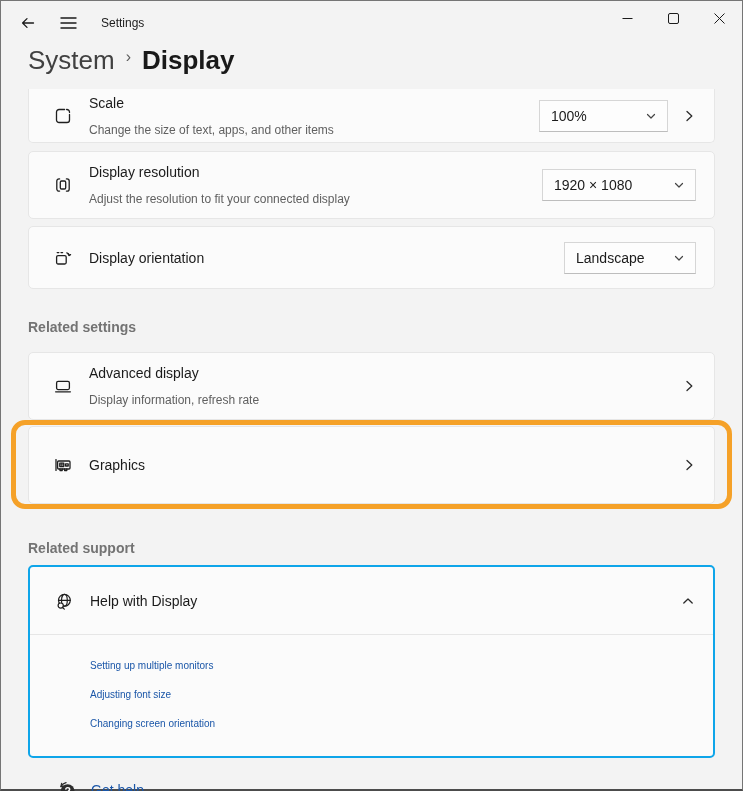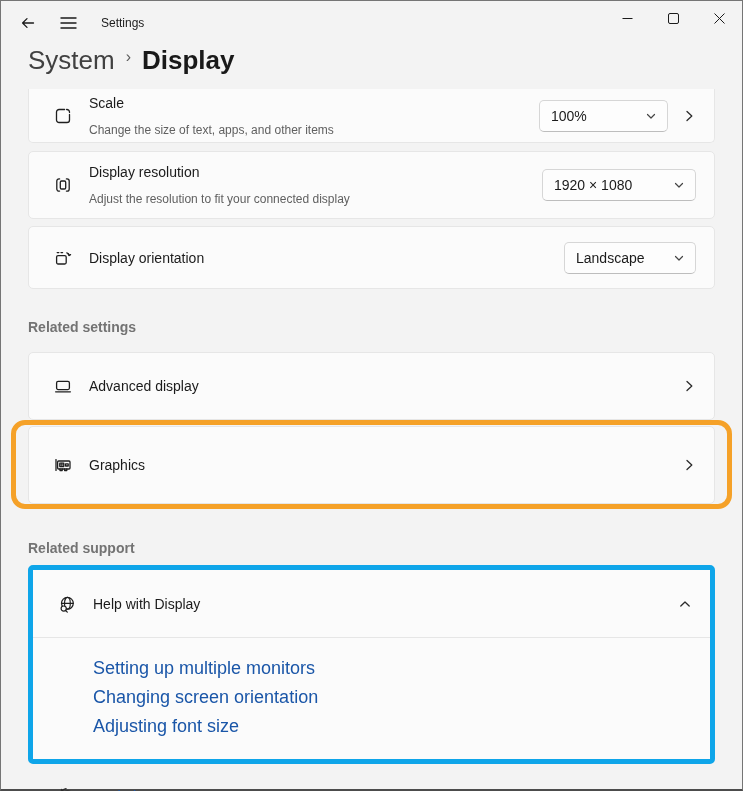--- a/index.html
+++ b/index.html
@@ -45,44 +45,44 @@
   .row-icon { width: 20px; height: 20px; margin-right: 16px; flex: none; display: flex; align-items: center; justify-content: center; }
   .texts { display: flex; flex-direction: column; gap: 12px; }
   .row-title { font-size: 14px; color: #1b1b1b; }
   .row-sub { font-size: 12px; color: #606060; }
   .dd {
     margin-left: auto;
     height: 32px; display: flex; align-items: center; justify-content: space-between;
     padding: 0 10px 0 11px;
     background: #fdfdfd;
     border: 1px solid #d6d6d6; border-bottom-color: #bdbdbd;
-    border-radius: 5px;
+    border-radius: 0;
     font-size: 14px; color: #1b1b1b;
     cursor: pointer;
   }
   .dd-scale { width: 129px; }
   .dd-res { width: 154px; }
   .dd-ori { width: 132px; }
   .chev-right { margin-left: 14px; flex: none; display: flex; }
   .chev-up { margin-left: auto; flex: none; display: flex; }
   .section-h { font-size: 14px; font-weight: 700; color: #737373; }
   .sh-settings { margin: 30px 0 17px; }
   .sh-support { margin: 36px 0 9px; }
   .gfx-wrap { position: relative; }
   .highlight {
     position: absolute; left: -17px; right: -17px; top: -6px; bottom: -5px;
     border: 5px solid #F5A128; border-radius: 14px;
     pointer-events: none; z-index: 2;
   }
   
-  .card-help { background: #fbfbfb; border: 5px solid #0ea5e9; border-radius: 5px; }
+  .card-help { background: #fbfbfb; border: 2px solid #0ea5e9; border-radius: 5px; }
   .help-header { height: 67px; display: flex; align-items: center; padding: 0 18px 0 24px; cursor: pointer; }
   .divider { height: 1px; background: #e6e6e6; }
   .links { padding: 16px 0 18px 60px; display: flex; flex-direction: column; align-items: flex-start; }
-  .hlink { font-size: 18px; color: #1A56A8; line-height: 29px; text-decoration: none; cursor: pointer; }
+  .hlink { font-size: 10px; color: #1A56A8; line-height: 29px; text-decoration: none; cursor: pointer; }
   
   .footer { margin: 22px 0 0 29px; display: flex; align-items: center; gap: 14px; }
   .gethelp-link { font-size: 14px; color: #1A56A8; text-decoration: none; cursor: pointer; }
   svg { display: block; }
 </style>
 </head>
 <body>
 
 <div class="window">
 
@@ -209,20 +209,21 @@
 
     <div class="card card-adv">
       <span class="row-icon">
         <svg width="20" height="20" viewBox="0 0 20 20" fill="none" stroke="#1f1f1f" stroke-width="1.3" stroke-linecap="round">
           <rect x="3.6" y="5.4" width="12.8" height="8.2" rx="1.5"></rect>
           <path d="M2.6 15.8 h14.8"></path>
         </svg>
       </span>
       <div class="texts">
         <span class="row-title">Advanced display</span>
+        <span class="row-sub">Display information, refresh rate</span>
       </div>
       <span class="chev-right" style="margin-left:auto">
         <svg width="14" height="14" viewBox="0 0 14 14" fill="none" stroke="#2b2b2b" stroke-width="1.3" stroke-linecap="round" stroke-linejoin="round">
             <path d="M5 2.5 l4.8 4.5 L5 11.5"></path>
           </svg>
       </span>
     </div>
 
     <div class="gfx-wrap">
       <div class="highlight"></div>
@@ -264,22 +265,22 @@
         <span class="row-title">Help with Display</span>
         <span class="chev-up">
           <svg width="14" height="14" viewBox="0 0 14 14" fill="none" stroke="#2b2b2b" stroke-width="1.3" stroke-linecap="round" stroke-linejoin="round">
               <path d="M2.8 9 L7 5 l4.2 4"></path>
             </svg>
         </span>
       </div>
       <div class="divider"></div>
       <div class="links">
         <a class="hlink">Setting up multiple monitors</a>
+        <a class="hlink">Adjusting font size</a>
         <a class="hlink">Changing screen orientation</a>
-        <a class="hlink">Adjusting font size</a>
       </div>
     </div>
 
     <div class="footer">
       <span>
         <svg width="20" height="20" viewBox="0 0 20 20">
           <path d="M4 6.5 A7.5 7.5 0 0 1 9 2.6" fill="none" stroke="#2d2d2d" stroke-width="1.4" stroke-linecap="round"></path>
           <path d="M4.6 3.4 l-0.7 3.3 3.2 -0.6" fill="none" stroke="#2d2d2d" stroke-width="1.2" stroke-linecap="round" stroke-linejoin="round"></path>
           <circle cx="10.6" cy="11.2" r="7" fill="#2d2d2d"></circle>
           <text x="10.6" y="15" font-size="10.5" font-weight="bold" fill="#ffffff" text-anchor="middle" font-family="Liberation Sans, sans-serif">?</text>

